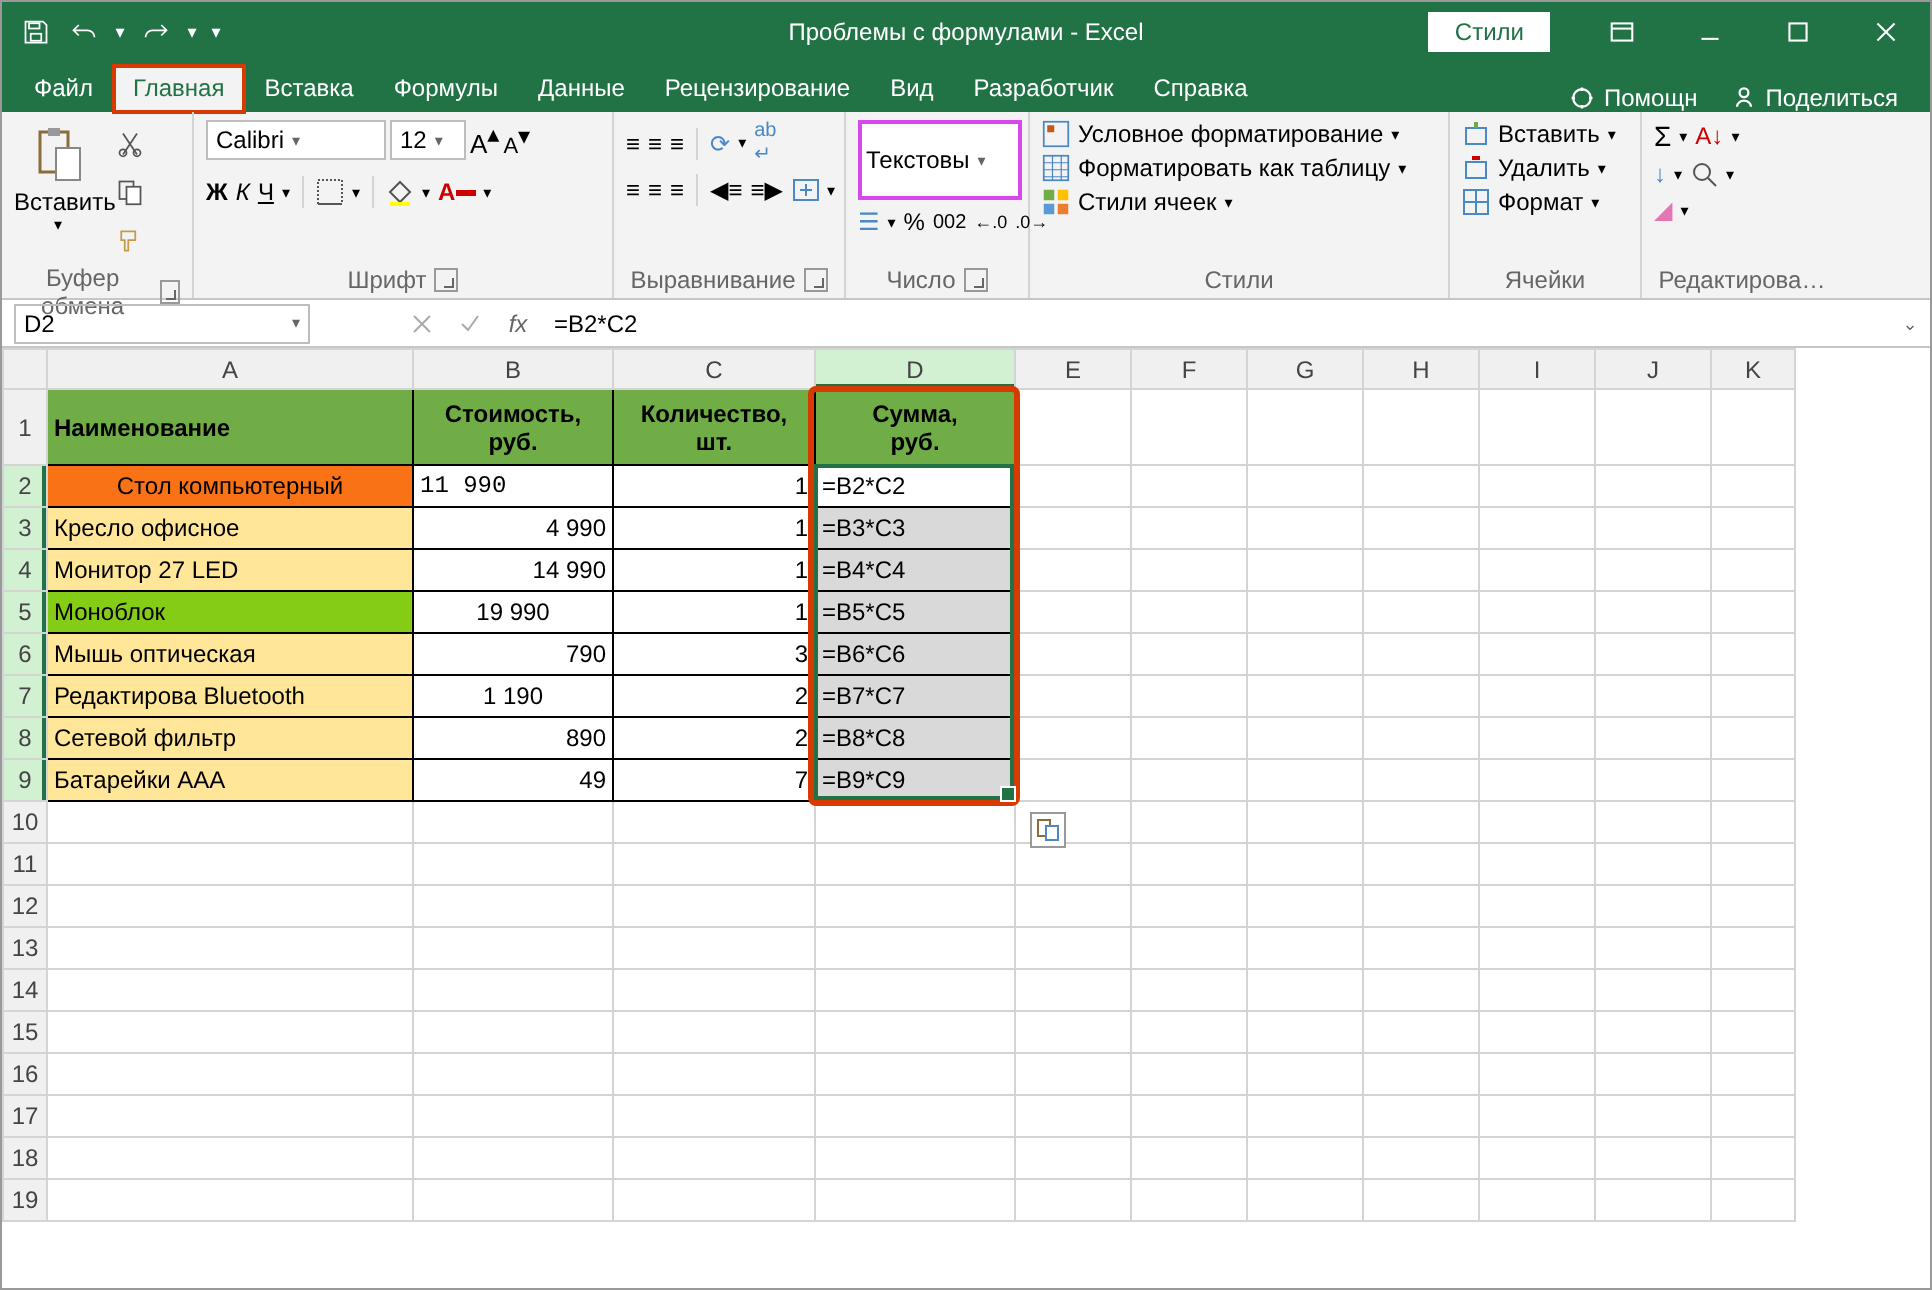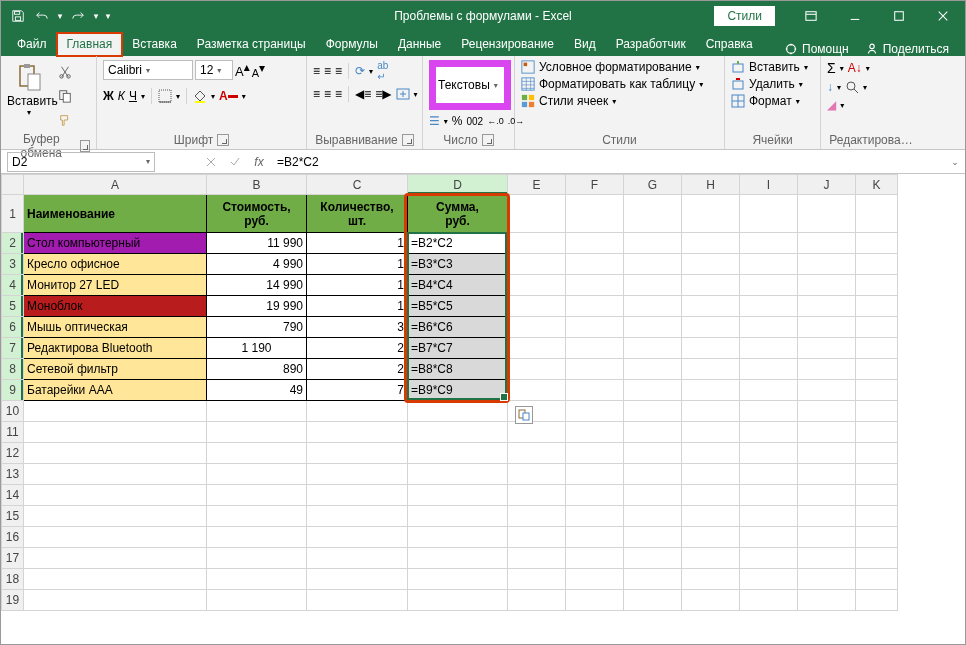--- a/index.html
+++ b/index.html
@@ -29,21 +29,21 @@
 .dlaunch::after{content:"";position:absolute;right:1px;bottom:1px;width:4px;height:4px;border-right:1px solid #666;border-bottom:1px solid #666}
 .bigbtn{width:44px;text-align:center;font-size:11px}
 .bigbtn .icn{width:30px;height:30px;margin:2px auto}
 .minibtn{width:20px;height:20px;display:flex;align-items:center;justify-content:center}
 .combo{border:1px solid #bdbdbd;background:#fff;height:20px;display:flex;align-items:center;padding:0 4px;gap:4px}
 .combo .dd{font-size:8px;color:#666}
 .fontrow{display:flex;gap:2px;align-items:center;margin-bottom:4px}
 .iconstrip{display:flex;gap:4px;align-items:center}
 .iconstrip span{display:inline-flex;align-items:center}
 .sep{width:1px;height:16px;background:#d4d4d4;margin:0 2px}
-.nf-highlight{border:7px solid #d946ef;padding:18px 2px}
+.nf-highlight{border:2px solid #d946ef;padding:18px 2px}
 .styles-list{display:flex;flex-direction:column;gap:3px}
 .styles-list .sitem{display:flex;align-items:center;gap:4px;font-size:12px}
 .styles-list svg{width:14px;height:14px}
 .cells-list{display:flex;flex-direction:column;gap:3px;font-size:12px}
 .cells-list .citem{display:flex;align-items:center;gap:4px}
 .edit-group{display:flex;gap:4px;flex-direction:column}
 .fbar{height:24px;border-bottom:1px solid #c6c6c6;display:flex;align-items:center}
 .namebox{width:148px;border:1px solid #bdbdbd;height:20px;margin:0 2px 0 6px;display:flex;align-items:center;padding:0 4px;justify-content:space-between}
 .namebox .dd{font-size:8px;color:#666}
 .fbar-btn{width:24px;height:22px;display:flex;align-items:center;justify-content:center;color:#888}
@@ -120,21 +120,20 @@
           <path d="M2 2l10 10M12 2L2 12"></path>
         </svg>
       </div>
   </div>
 </div>
 
 <div class="tabs">
   <div class="tab">Файл</div>
   <div class="tab active highlighted">Главная</div>
   <div class="tab">Вставка</div>
-  <div class="tab">Разметка страницы</div>
   <div class="tab">Формулы</div>
   <div class="tab">Данные</div>
   <div class="tab">Рецензирование</div>
   <div class="tab">Вид</div>
   <div class="tab">Разработчик</div>
   <div class="tab">Справка</div>
   <div class="tab-right">
     <div class="titem">
         <svg viewBox="0 0 16 16">
           <circle cx="8" cy="8" r="5"></circle>
@@ -463,22 +462,22 @@
             <td></td>
             <td></td>
             <td></td>
             <td></td>
             <td></td>
             <td></td>
             <td></td>
           </tr>
           <tr>
             <th class="rowhdr selrow">2</th>
-            <td class="datacell" style="background: #a21caf; text-align: left;">Стол компьютерный</td>
-            <td class="datacell" style="text-align: right;">11 990</td>
+            <td class="datacell" style="background: #f97316; text-align: center;">Стол компьютерный</td>
+            <td class="datacell" style=" font-family: Liberation Mono, monospace;">11 990</td>
             <td class="datacell" style="text-align: right;">1</td>
             <td class="datacell" style="background: rgb(255, 255, 255); text-align: left;">=B2*C2</td>
             <td></td>
             <td></td>
             <td></td>
             <td></td>
             <td></td>
             <td></td>
             <td></td>
           </tr>
@@ -505,22 +504,22 @@
             <td></td>
             <td></td>
             <td></td>
             <td></td>
             <td></td>
             <td></td>
             <td></td>
           </tr>
           <tr>
             <th class="rowhdr selrow">5</th>
-            <td class="datacell" style="background: #b91c1c; text-align: left;">Моноблок</td>
-            <td class="datacell" style="text-align: right;">19 990</td>
+            <td class="datacell" style="background: #84cc16; text-align: left;">Моноблок</td>
+            <td class="datacell" style="text-align: center;">19 990</td>
             <td class="datacell" style="text-align: right;">1</td>
             <td class="datacell" style="background: rgb(217, 217, 217); text-align: left;">=B5*C5</td>
             <td></td>
             <td></td>
             <td></td>
             <td></td>
             <td></td>
             <td></td>
             <td></td>
           </tr>

